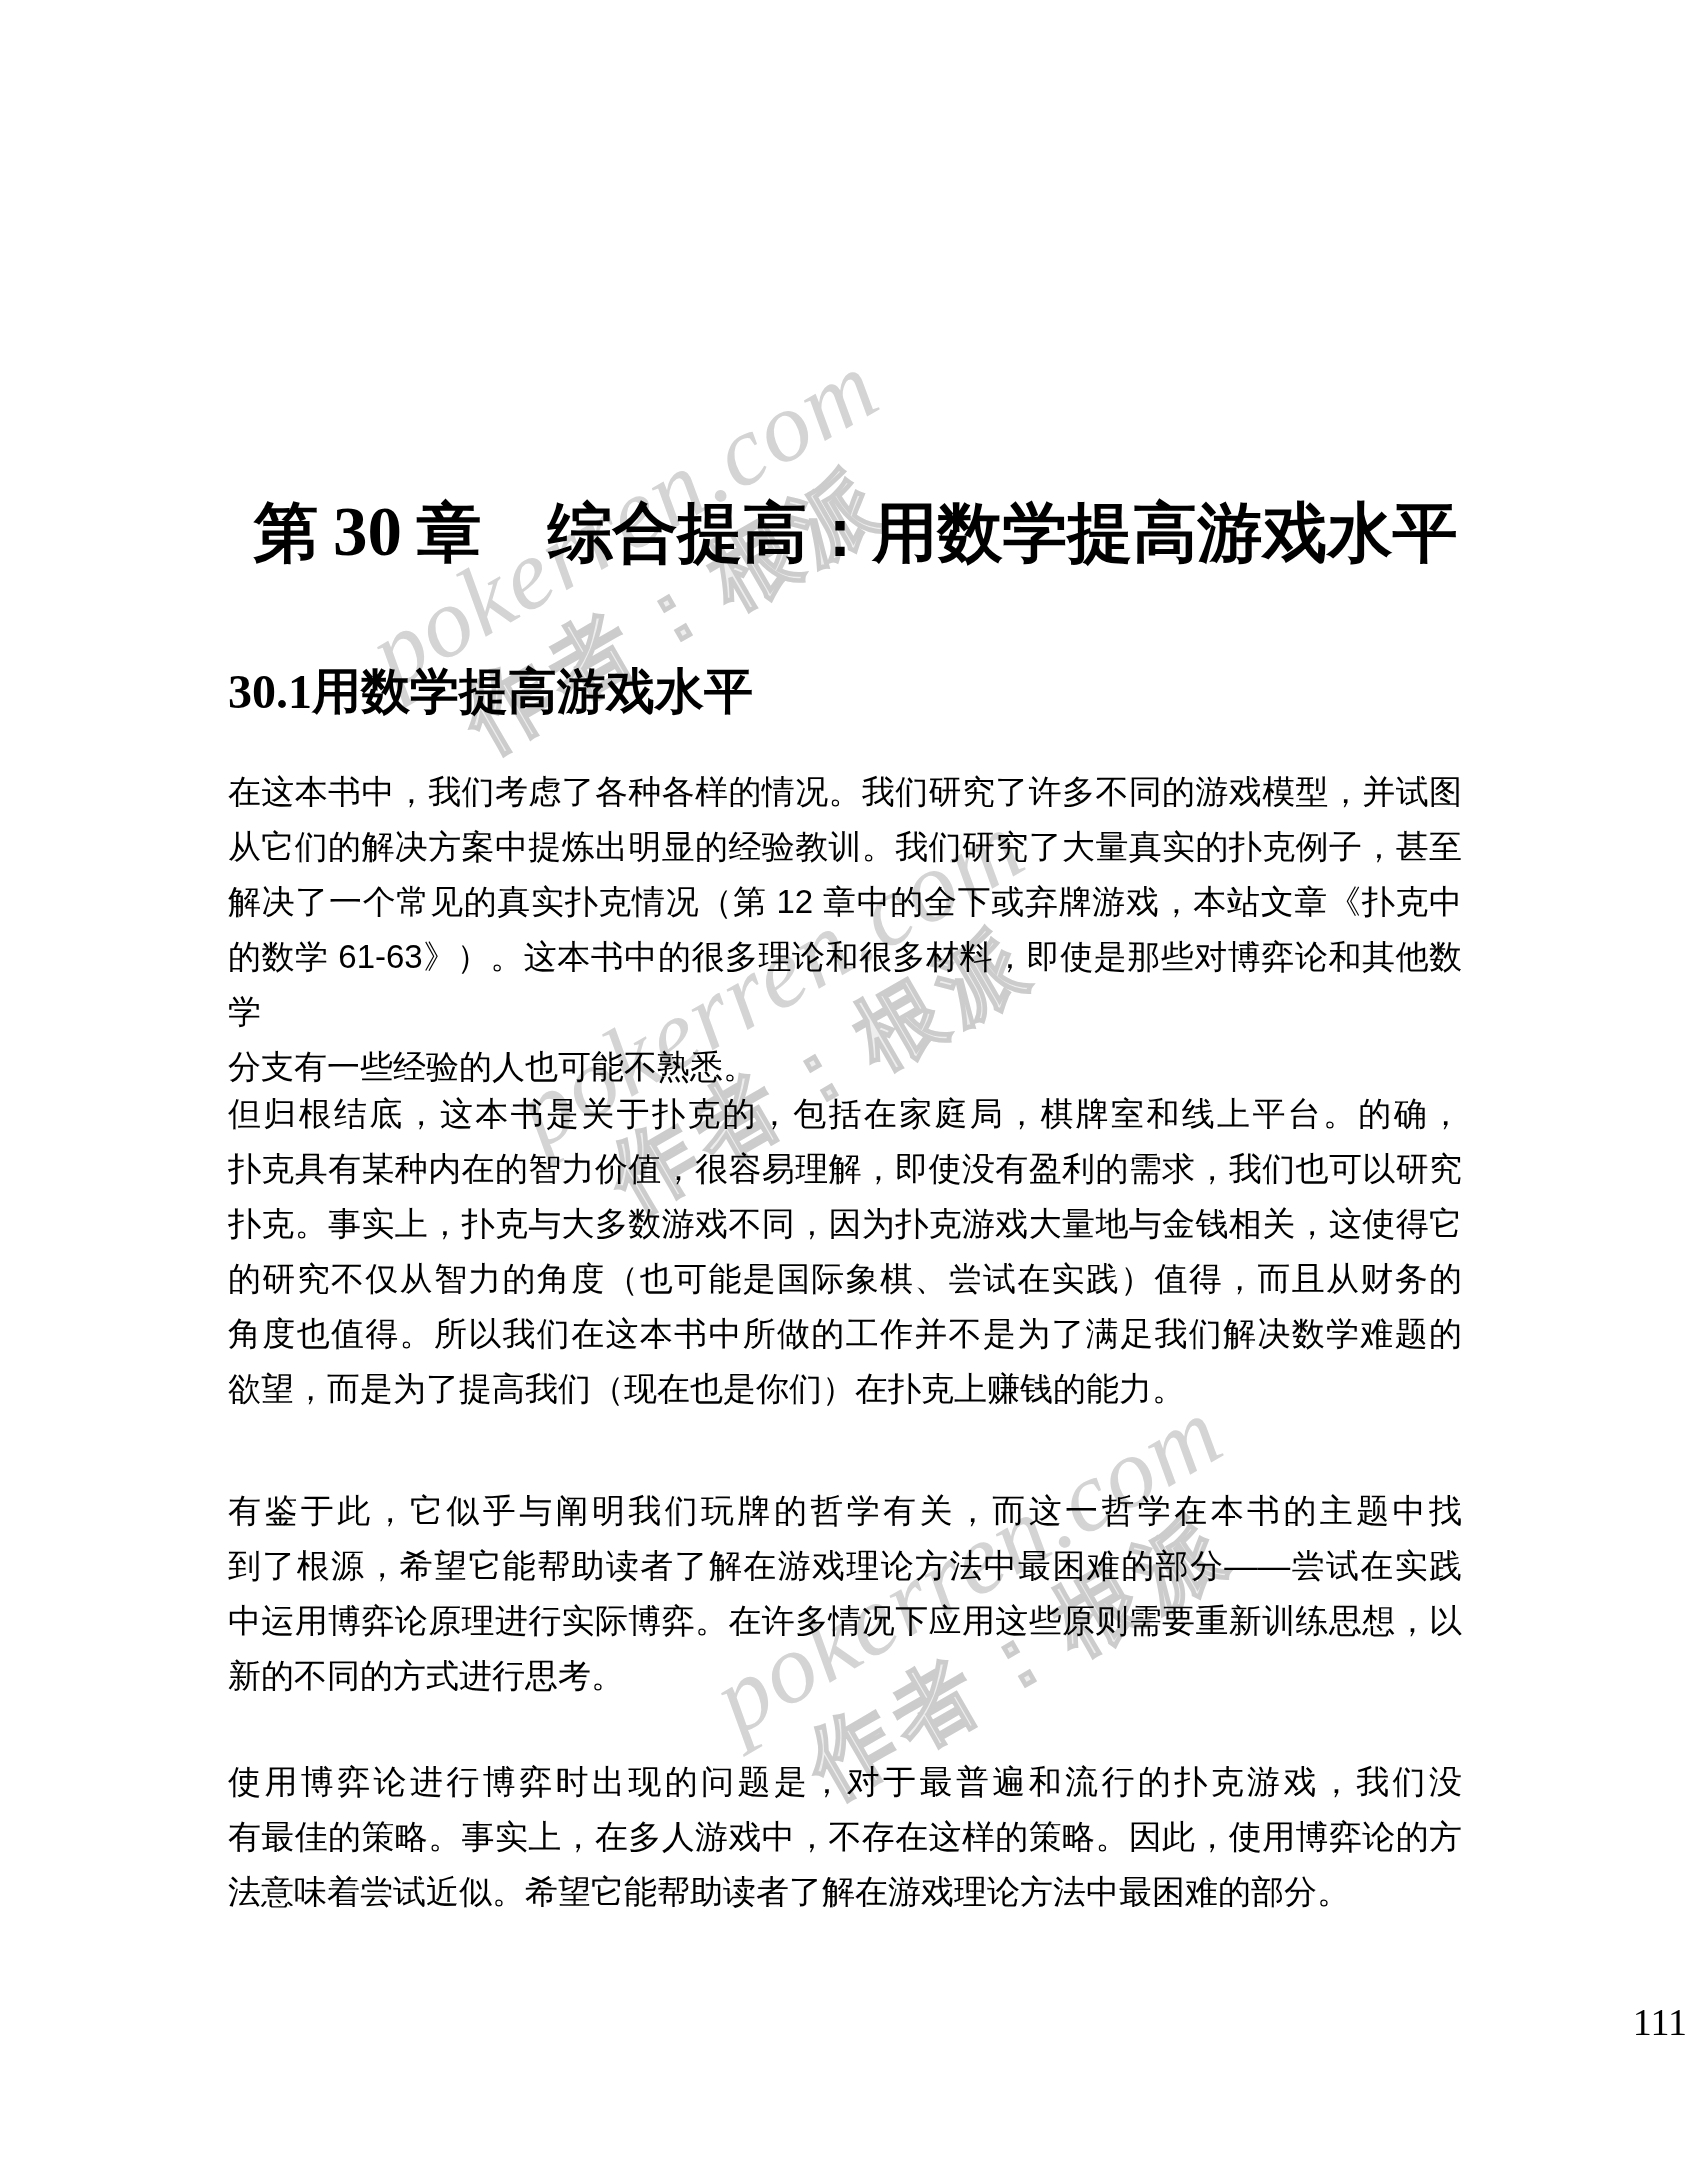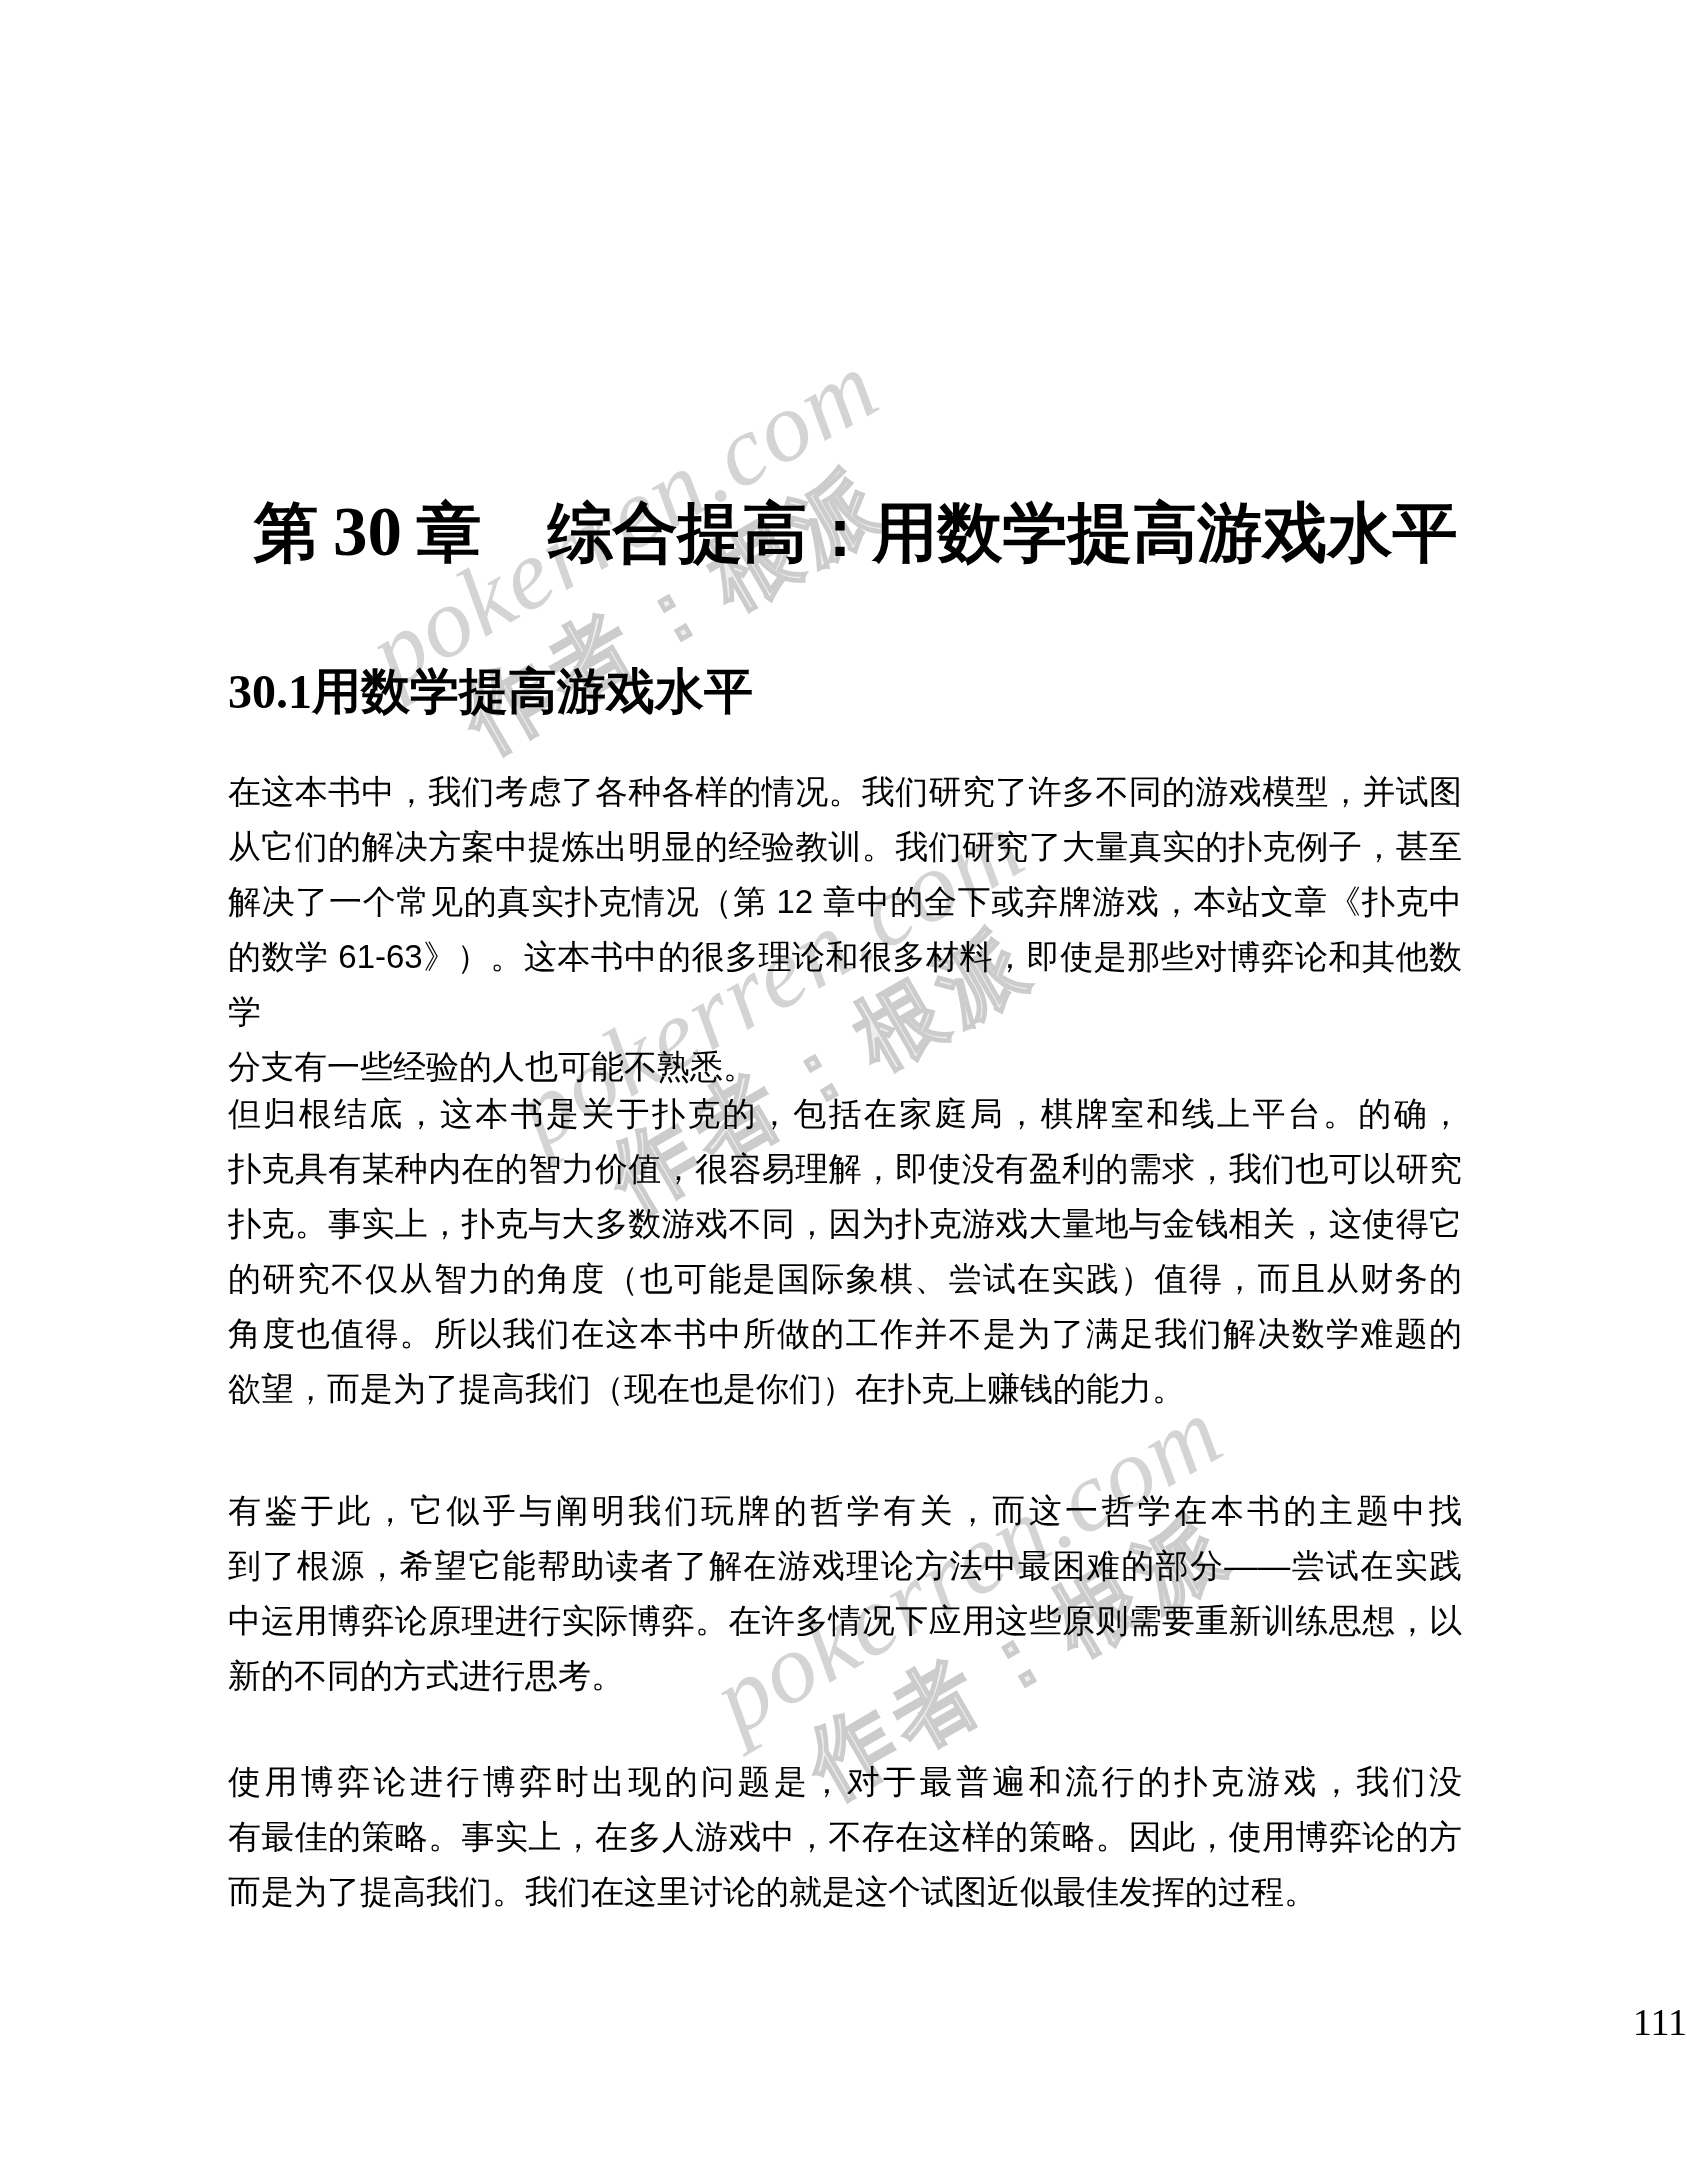--- a/index.html
+++ b/index.html
@@ -172,21 +172,21 @@
     <p class="para para-3">
       <span class="line">有鉴于此，它似乎与阐明我们玩牌的哲学有关，而这一哲学在本书的主题中找</span>
       <span class="line">到了根源，希望它能帮助读者了解在游戏理论方法中最困难的部分——尝试在实践</span>
       <span class="line">中运用博弈论原理进行实际博弈。在许多情况下应用这些原则需要重新训练思想，以</span>
       <span class="line last">新的不同的方式进行思考。</span>
     </p>
 
     <p class="para para-4">
       <span class="line">使用博弈论进行博弈时出现的问题是，对于最普遍和流行的扑克游戏，我们没</span>
       <span class="line">有最佳的策略。事实上，在多人游戏中，不存在这样的策略。因此，使用博弈论的方</span>
-      <span class="line last">而是为了提高我们。我们在这里讨论的就是这个试图近似最佳发挥的过程。</span>
+      <span class="line last">法意味着尝试近似。希望它能帮助读者了解在游戏理论方法中最困难的部分。</span>
     </p>
 
   </div>
 
   <div class="page-number">111</div>
 
 </div>
 
 
 </body></html>

